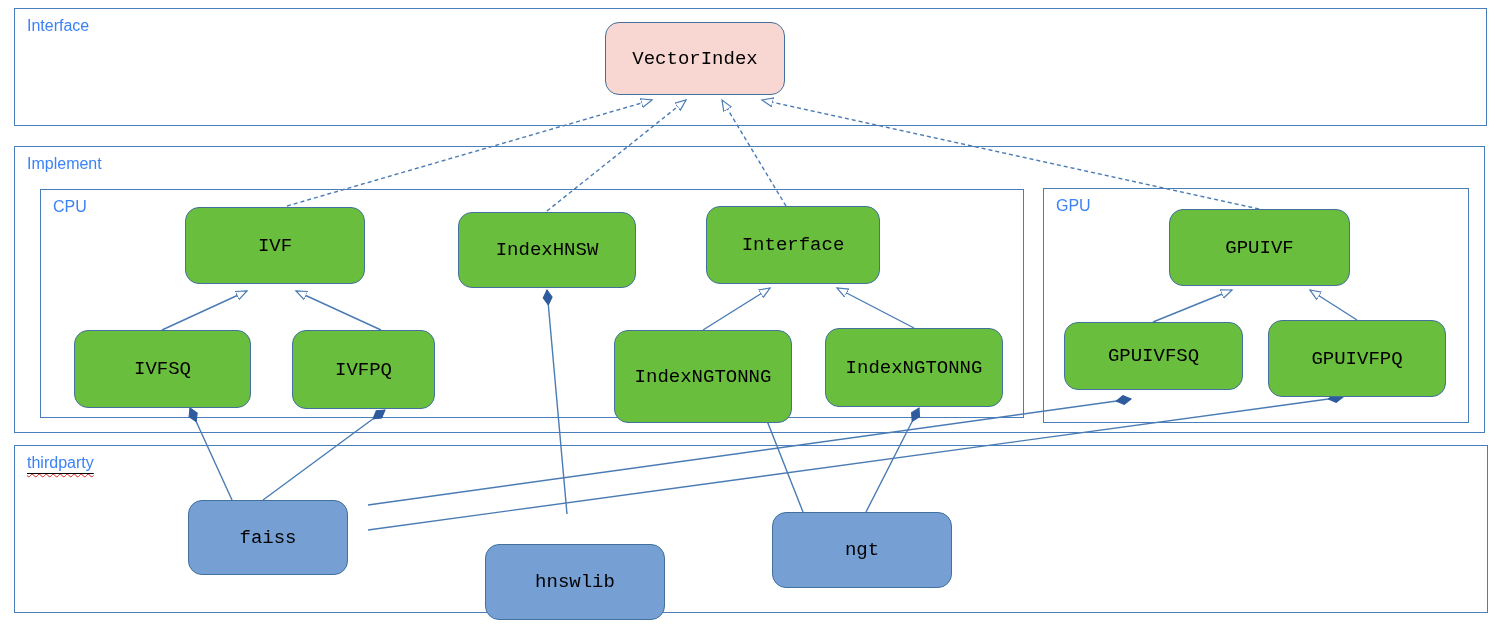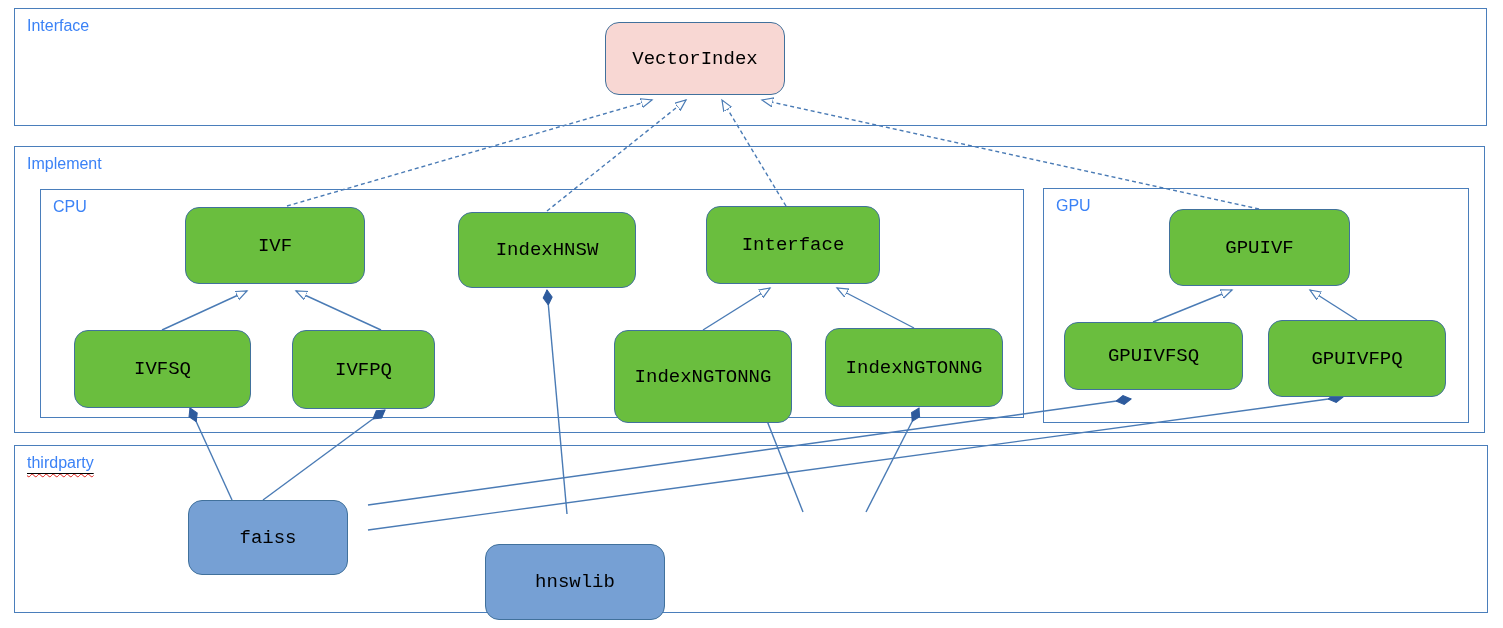--- a/index.html
+++ b/index.html
@@ -156,14 +156,17 @@
   <div class="node green" style="left:1268px;top:320px;width:178px;height:77px">
     <span>GPUIVFPQ</span>
   </div>
 
   <div class="node blue" style="left:188px;top:500px;width:160px;height:75px">
     <span>faiss</span>
   </div>
   <div class="node blue" style="left:485px;top:544px;width:180px;height:76px">
     <span>hnswlib</span>
   </div>
+  <div class="node blue" style="left:772px;top:512px;width:180px;height:76px">
+    <span>ngt</span>
+  </div>
 
 </div>
 
 </body></html>

